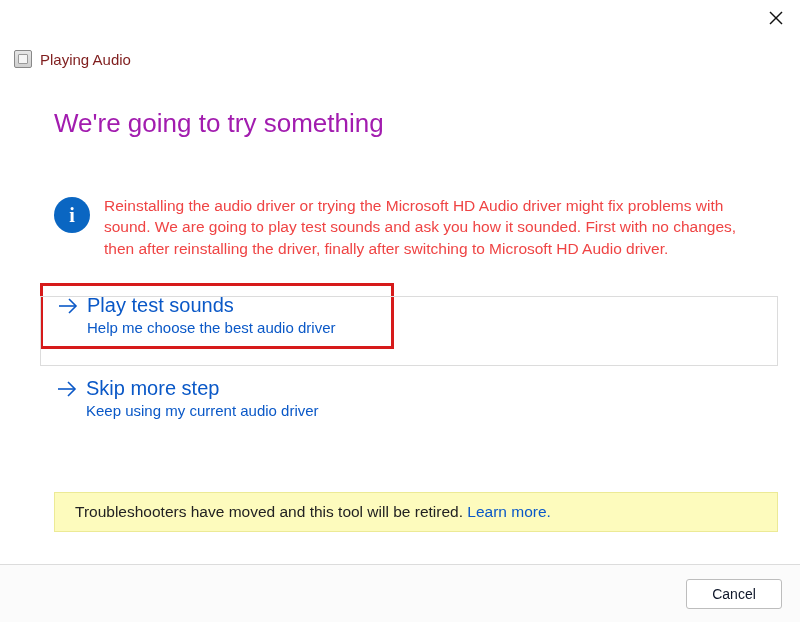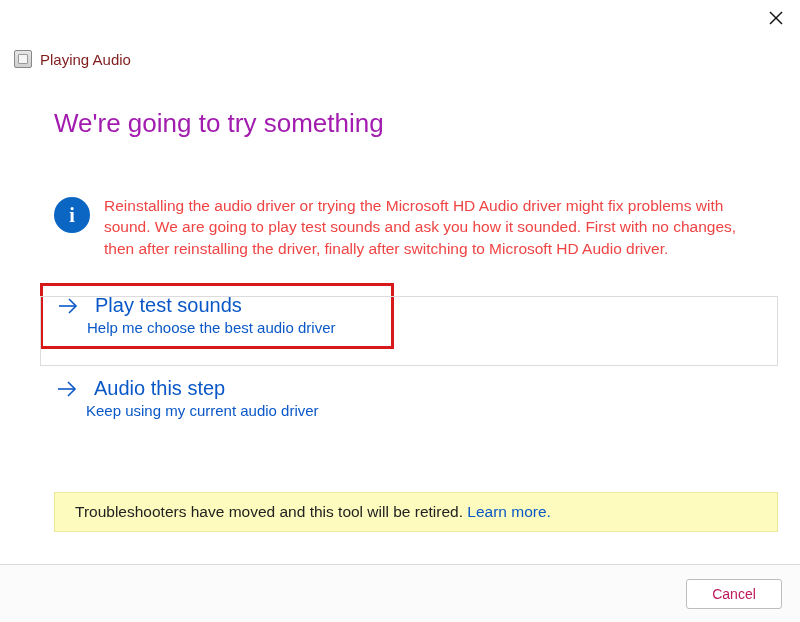--- a/index.html
+++ b/index.html
@@ -99,21 +99,21 @@
   .option-block.highlight {
     border: 3px solid #d61a1a;
     width: 354px;
     padding: 8px 14px 10px 14px;
   }
   .option-block.plain {
     border: none;
     margin-top: 18px;
   }
   .option-title {
-    display:flex; align-items:center; gap:16px;
+    display:flex; align-items:center; gap:8px;
     color: #0a58c7;
     font-size: 20px;
     font-weight: 400;
   }
   .option-title .arrow {
     width: 22px; height: 22px;
     display:flex; align-items:center; justify-content:center;
   }
   .option-title .arrow svg { stroke:#0a58c7; stroke-width:1.6; fill:none; }
   .option-sub {
@@ -145,21 +145,21 @@
     align-items:center;
     padding-right: 18px;
   }
   .btn {
     min-width: 96px;
     height: 30px;
     border: 1px solid #bdbdbd;
     background: #fff;
     border-radius: 3px;
     font-size: 14px;
-    color:#be185d;
+    color:#0f172a;
     cursor:pointer;
     padding: 0 18px;
   }
   .option-wrap{
     position: relative;
     margin-left: 0;
   }
   .outer-border{
     position:absolute;
     left:40px; right:22px;
@@ -211,21 +211,21 @@
       </div>
 
       <div class="option-block plain">
         <div class="option-title">
           <span class="arrow">
             <svg viewBox="0 0 22 22">
                 <line x1="2" y1="11" x2="19" y2="11"></line>
                 <polyline points="12,4 19,11 12,18"></polyline>
               </svg>
           </span>
-          <span>Audio this step</span>
+          <span>Skip more step</span>
         </div>
         <div class="option-sub">Keep using my current audio driver</div>
       </div>
 
     </div>
   </div>
 
   <div class="outer-border"></div>
 
   <div class="notice">

